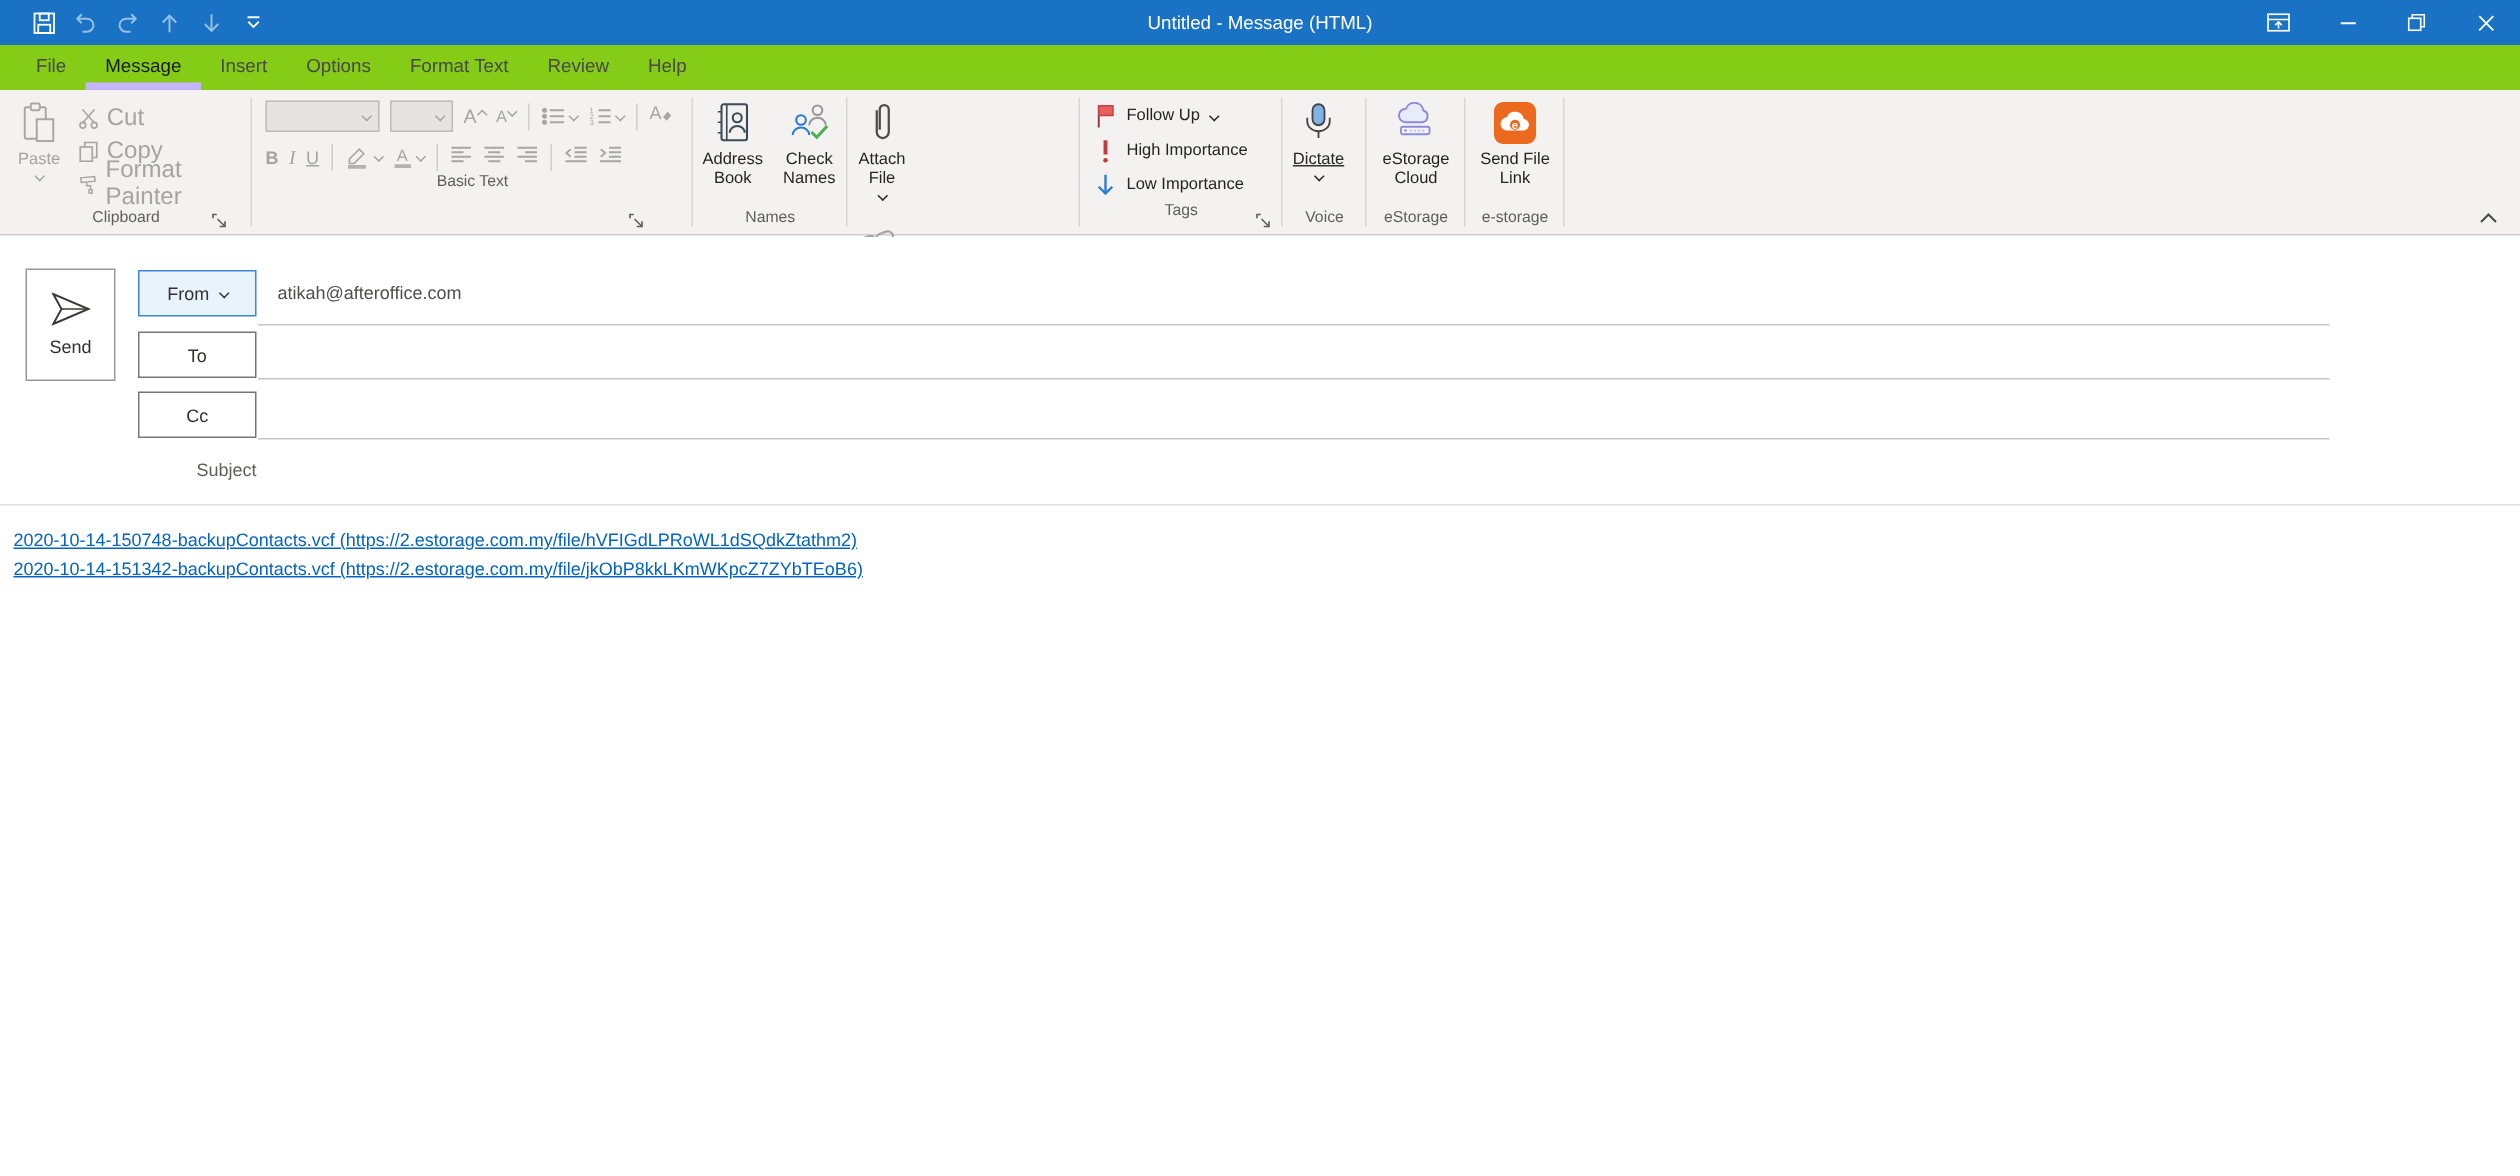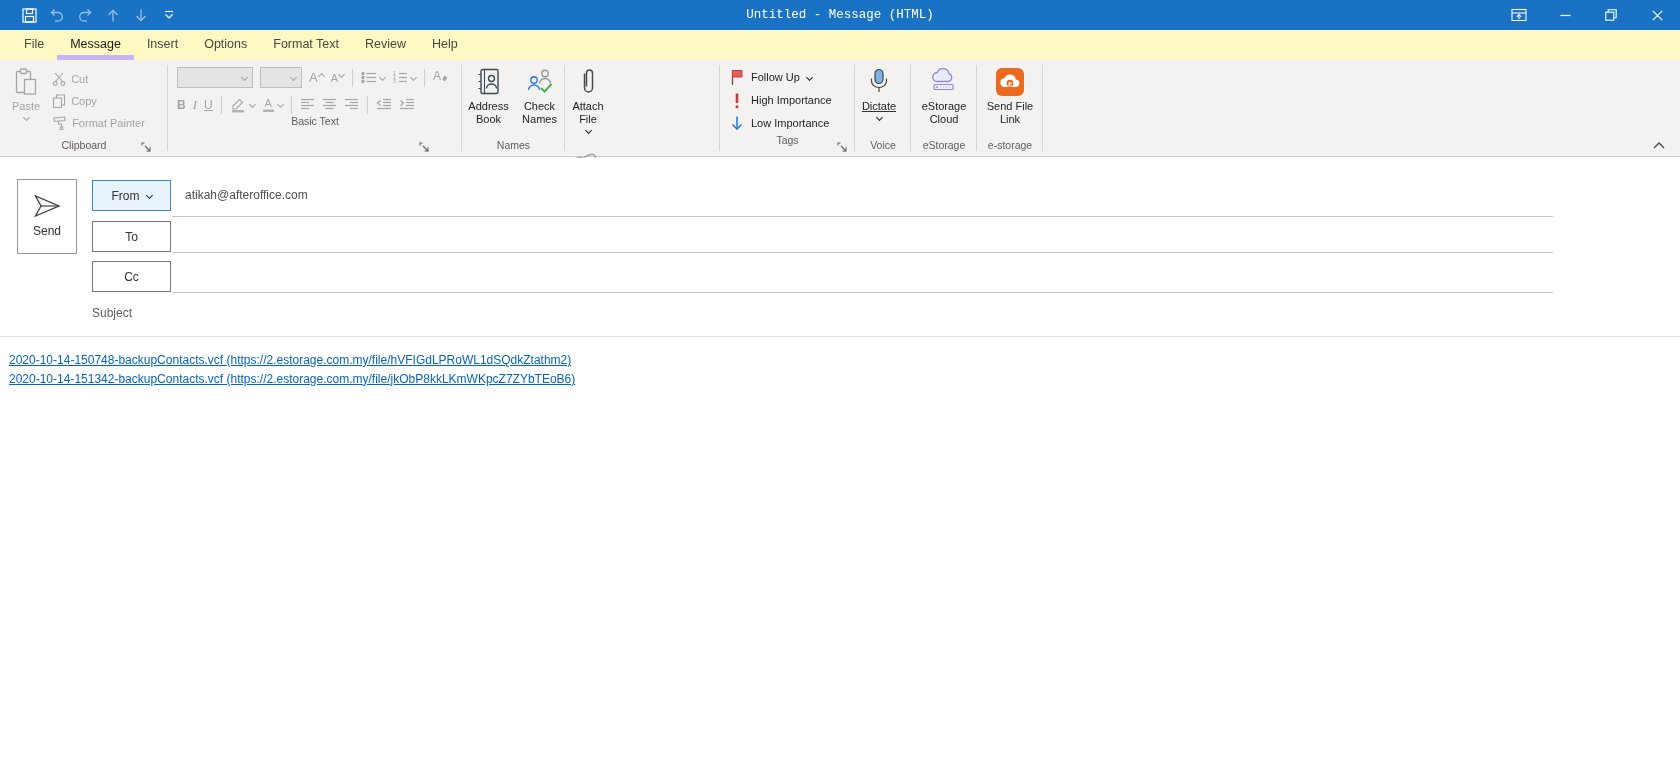--- a/index.html
+++ b/index.html
@@ -4,45 +4,45 @@
 <style>
   * { margin:0; padding:0; box-sizing:border-box; }
   html,body { width:1680px; height:784px; }
   body { font-family:"Liberation Sans", sans-serif; background:#fff; position:relative; overflow:hidden; color:#323130; }
 
   
   .titlebar { position:absolute; top:0; left:0; right:0; height:30px; background:#1a72c4; display:flex; align-items:center; }
   .qat { display:flex; align-items:center; gap:10px; margin-left:20px; }
   .qbtn { width:18px; height:18px; display:flex; align-items:center; justify-content:center; }
   .dim { opacity:.55; }
-  .title-text { position:absolute; left:50%; transform:translateX(-50%); color:#fff; font-size:12.5px; white-space:nowrap;font-family:Liberation Mono, monospace; }
+  .title-text { position:absolute; left:50%; transform:translateX(-50%); color:#fff; font-size:12.5px; white-space:nowrap; }
   .winctl { margin-left:auto; display:flex; height:100%; }
   .wbtn { width:46px; height:100%; display:flex; align-items:center; justify-content:center; }
 
   
-  .menubar { position:absolute; top:30px; left:0; right:0; height:47px; background:#fef9c3; display:flex; align-items:stretch; font-size:12.5px; color:#494847; }
+  .menubar { position:absolute; top:30px; left:0; right:0; height:47px; background:#84cc16; display:flex; align-items:stretch; font-size:12.5px; color:#494847; }
   .mtab { padding:0 13px; line-height:28px; height:30px; }
   .mtab.first { margin-left:11px; }
   .mtab.active { color:#1b1a19; border-bottom:5px solid #c4b5fd; }
   .tellme { display:flex; align-items:center; gap:9px; margin-left:18px; color:#5f5d5b; }
 
   
   .ribbon { position:absolute; top:60px; left:0; right:0; height:97px; background:#f3f2f1; border-bottom:1px solid #d1cfcd; display:flex; }
   .rgroup { position:relative; flex:none; height:96px; display:flex; flex-direction:column; }
   .rgroup::after { content:""; position:absolute; right:0; top:5px; bottom:5px; width:1px; background:#d8d6d4; }
   .rg-content { flex:1; display:flex; align-items:flex-start; padding-top:3px; }
   .rg-label { height:17px; font-size:10.5px; color:#605e5c; text-align:center; line-height:13px; }
   .launcher { position:absolute; bottom:3px; width:12px; height:12px; display:flex; align-items:center; justify-content:center; }
 
   .bigbtn { height:74px; display:flex; flex-direction:column; align-items:center; text-align:center; font-size:11px; line-height:13px; color:#252423; padding:2px 2px 0; }
   .bicon { height:33px; display:flex; align-items:center; justify-content:center; margin-bottom:2px; }
   .disabled { color:#a6a4a2 !important; }
 
   .smallstack { display:flex; flex-direction:column; gap:1px; padding-top:5px; }
-  .smallbtn { display:flex; align-items:center; gap:5px; height:21px; font-size:11px; padding:0 4px; }
+  .smallbtn { display:flex; align-items:center; gap:5px; height:21px; font-size:16px; padding:0 4px; }
 
   .btrows { display:flex; flex-direction:column; gap:6px; padding:7px 6px 0 9px; }
   .btrow { display:flex; align-items:center; gap:7px; height:21px; color:#a6a4a2; }
   .combo { border:1px solid #bebcba; background:#e5e4e3; height:21px; display:flex; align-items:center; justify-content:flex-end; padding-right:5px; color:#a6a4a2; }
   .vsep { width:1px; height:18px; background:#d0cecc; margin:0 1px; flex:none; }
   .chev { width:5px; height:5px; border-right:1.3px solid currentColor; border-bottom:1.3px solid currentColor; transform:rotate(45deg); display:inline-block; flex:none; }
   .chevrow { margin-top:2px; }
   .fontletter { font-size:13px; color:#a6a4a2; line-height:14px; }
   .bld { font-weight:bold; font-size:12px; }
   .itl { font-style:italic; font-family:"Liberation Serif", serif; font-size:13px; }
@@ -59,21 +59,21 @@
   .addr-btn { position:absolute; left:92px; width:79px; height:31px; display:flex; align-items:center; justify-content:center; gap:7px; font-size:12px; color:#323130; background:#fff; border:1px solid #767676; }
   .from-btn { top:22px; background:#e9f3fc; border:1px solid #3c88d4; }
   .to-btn { top:63px; }
   .cc-btn { top:103px; }
   .fieldrow { position:absolute; left:172px; right:127px; border-bottom:1px solid #c8c6c4; }
   .frow1 { top:22px; height:37px; }
   .frow2 { top:63px; height:32px; }
   .frow3 { top:103px; height:32px; }
   .subjectrow { position:absolute; left:172px; right:127px; top:140px; height:30px; }
   .from-value { position:absolute; left:13px; top:0; height:32px; line-height:30px; font-size:12px; color:#4f4e4d; }
-  .subject-label { position:absolute; left:92px; top:148px; width:79px; text-align:left; font-size:12px; color:#605e5c; }
+  .subject-label { position:absolute; left:92px; top:148px; width:79px; text-align:right; font-size:12px; color:#605e5c; }
 
   
   .bodyarea { position:absolute; top:338px; left:0; right:0; bottom:0; background:#fff; padding:13px 0 0 9px; }
   .bodylink { display:block; width:fit-content; font-size:12px; line-height:18.8px; color:#0563c1; text-decoration:underline; cursor:pointer; }
 </style>
 </head>
 <body>
 
 <div class="titlebar">
   <div class="qat">

